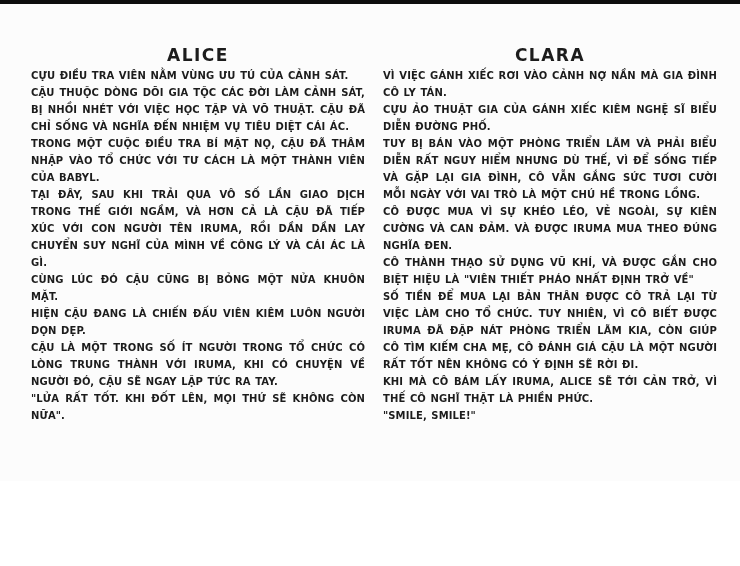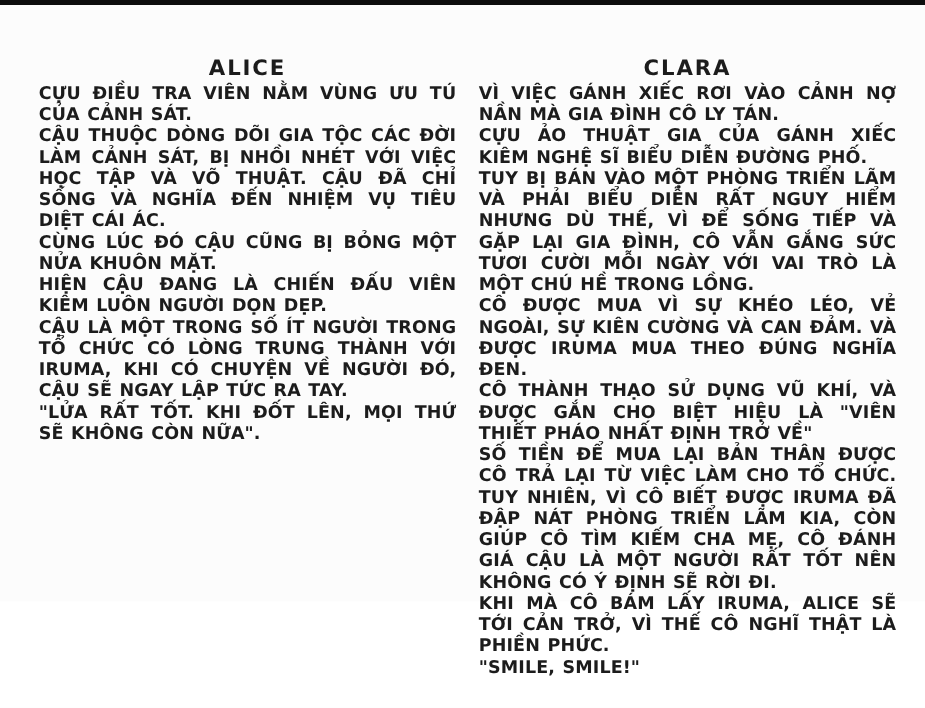--- a/index.html
+++ b/index.html
@@ -33,40 +33,42 @@
   .col-title {
     text-align: center;
     font-size: 17px;
     font-weight: bold;
     letter-spacing: 1.5px;
     line-height: 20px;
     margin: 0 0 2px 0;
   }
   .col p {
     margin: 0;
-    font-size: 14px;
+    font-size: 10px;
     font-weight: bold;
     line-height: 17px;
     text-align: justify;
     letter-spacing: 0.1px;
     word-spacing: 1px;
   }
 </style>
 </head>
 <body>
 
 <div class="page">
   <div class="top-bar"></div>
 
   <div class="columns">
 
     <div class="col">
       <h2 class="col-title">ALICE</h2>
       <p>CỰU ĐIỀU TRA VIÊN NẰM VÙNG ƯU TÚ CỦA CẢNH SÁT.</p>
       <p>CẬU THUỘC DÒNG DÕI GIA TỘC CÁC ĐỜI LÀM CẢNH SÁT, BỊ NHỒI NHÉT VỚI VIỆC HỌC TẬP VÀ VÕ THUẬT. CẬU ĐÃ CHỈ SỐNG VÀ NGHĨA ĐẾN NHIỆM VỤ TIÊU DIỆT CÁI ÁC.</p>
+      <p>TRONG MỘT CUỘC ĐIỀU TRA BÍ MẬT NỌ, CẬU ĐÃ THÂM NHẬP VÀO TỔ CHỨC VỚI TƯ CÁCH LÀ MỘT THÀNH VIÊN CỦA BABYL.</p>
+      <p>TẠI ĐÂY, SAU KHI TRẢI QUA VÔ SỐ LẦN GIAO DỊCH TRONG THẾ GIỚI NGẦM, VÀ HƠN CẢ LÀ CẬU ĐÃ TIẾP XÚC VỚI CON NGƯỜI TÊN IRUMA, RỒI DẦN DẦN LAY CHUYỂN SUY NGHĨ CỦA MÌNH VỀ CÔNG LÝ VÀ CÁI ÁC LÀ GÌ.</p>
       <p>CÙNG LÚC ĐÓ CẬU CŨNG BỊ BỎNG MỘT NỬA KHUÔN MẶT.</p>
       <p>HIỆN CẬU ĐANG LÀ CHIẾN ĐẤU VIÊN KIÊM LUÔN NGƯỜI DỌN DẸP.</p>
       <p>CẬU LÀ MỘT TRONG SỐ ÍT NGƯỜI TRONG TỔ CHỨC CÓ LÒNG TRUNG THÀNH VỚI IRUMA, KHI CÓ CHUYỆN VỀ NGƯỜI ĐÓ, CẬU SẼ NGAY LẬP TỨC RA TAY.</p>
       <p>"LỬA RẤT TỐT. KHI ĐỐT LÊN, MỌI THỨ SẼ KHÔNG CÒN NỮA".</p>
     </div>
 
     <div class="col">
       <h2 class="col-title">CLARA</h2>
       <p>VÌ VIỆC GÁNH XIẾC RƠI VÀO CẢNH NỢ NẦN MÀ GIA ĐÌNH CÔ LY TÁN.</p>
       <p>CỰU ẢO THUẬT GIA CỦA GÁNH XIẾC KIÊM NGHỆ SĨ BIỂU DIỄN ĐƯỜNG PHỐ.</p>

